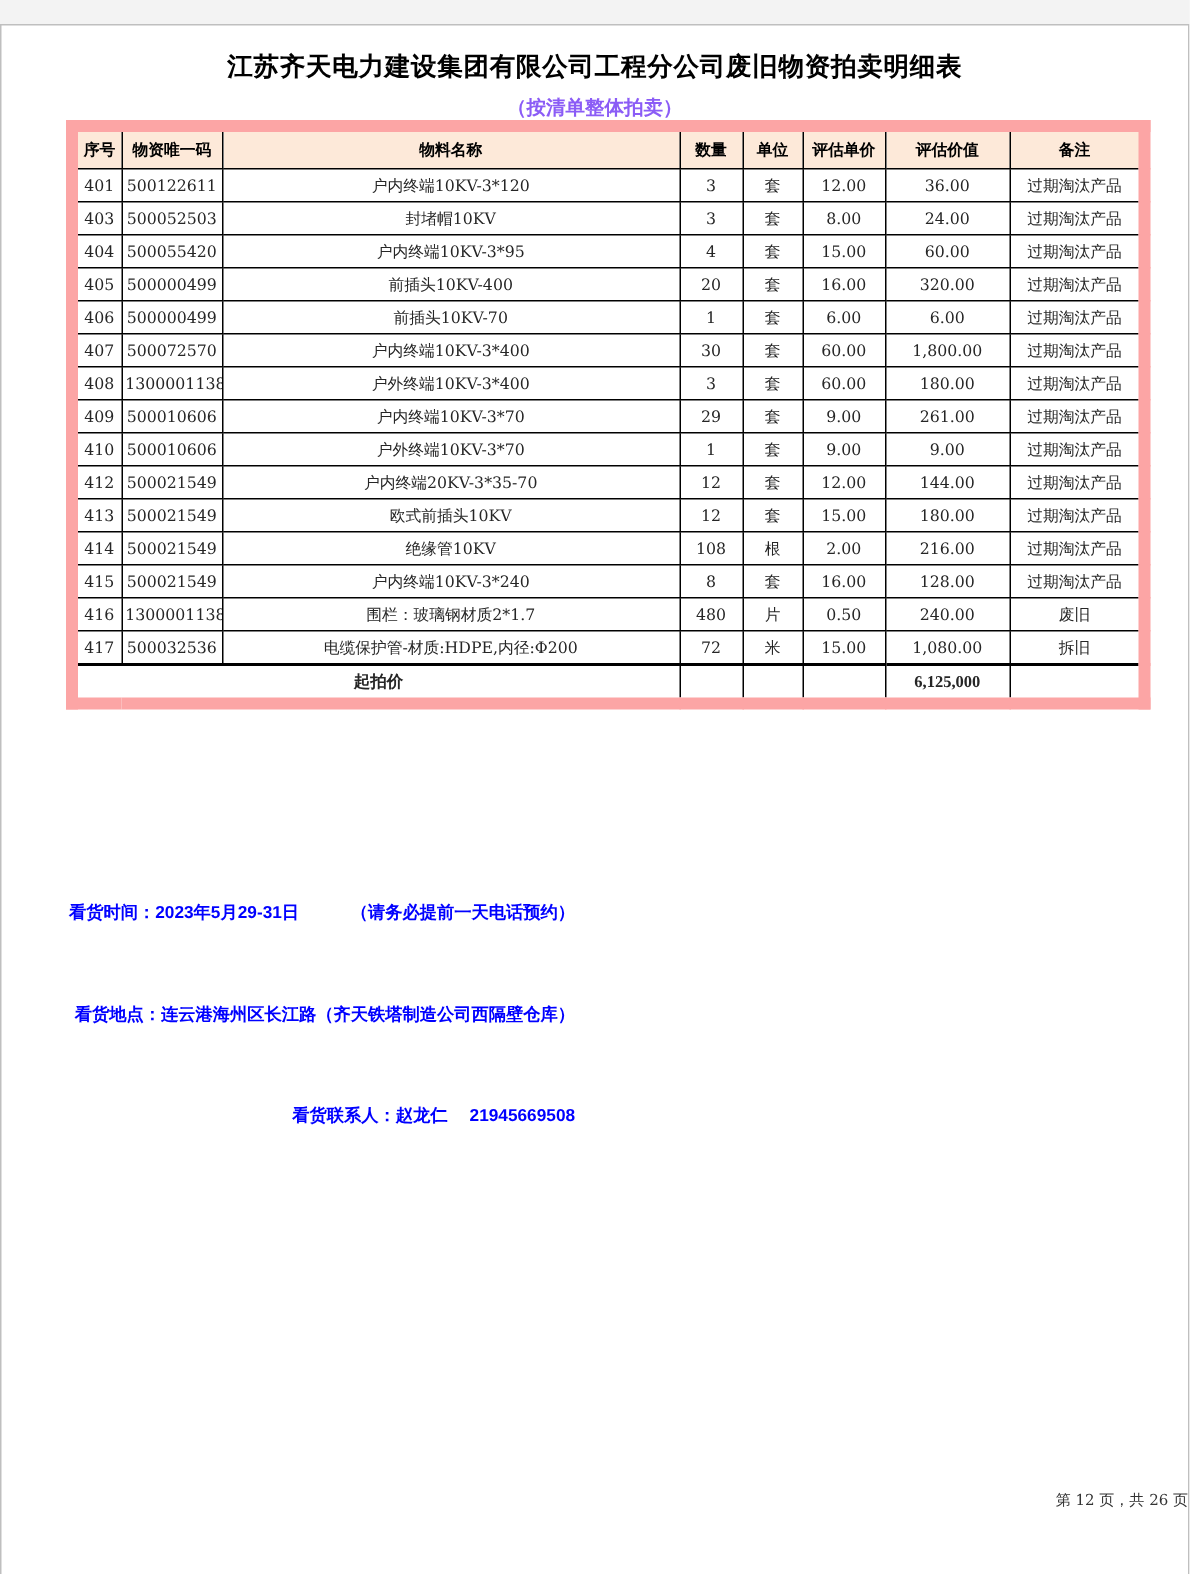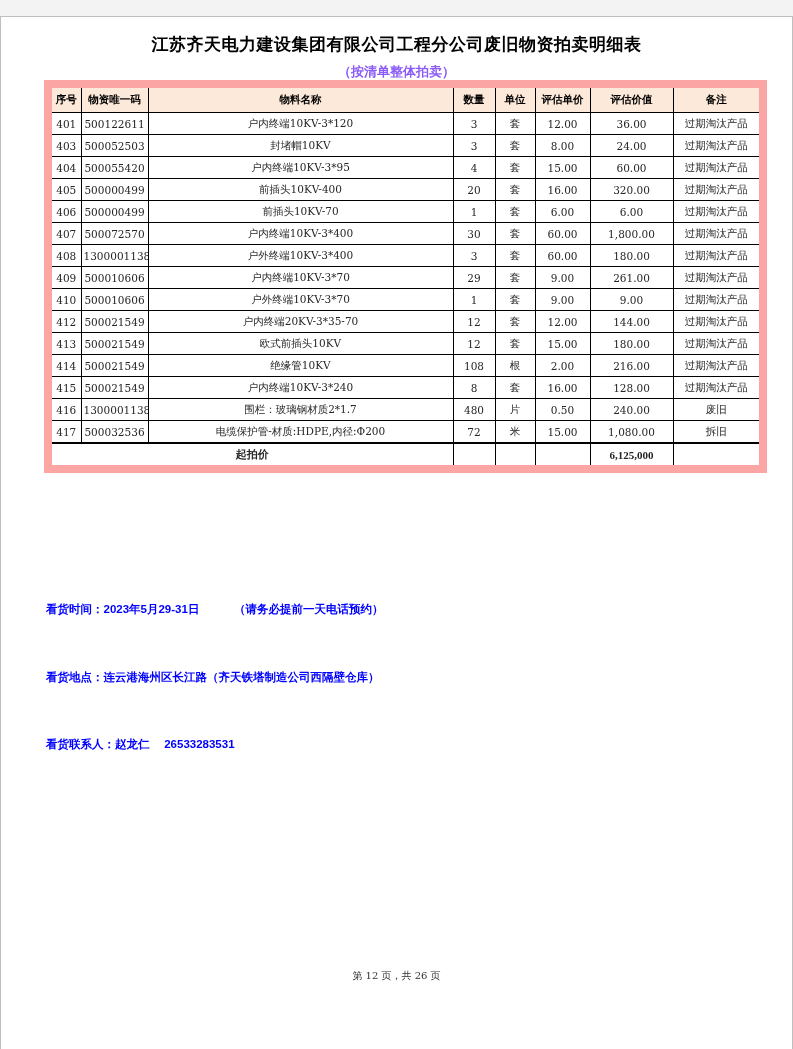--- a/index.html
+++ b/index.html
@@ -63,24 +63,25 @@
     font-size:11px;
   }
   .notes{
     position:absolute;top:536px;left:45px;
     font-family:"Liberation Sans", sans-serif;
     font-weight:bold;
     font-size:11.5px;
     color:#0000ff;
     line-height:22.5px;
     white-space:pre;
+    text-align:right;
   }
   .page-number{
-    position:absolute;top:952px;left:0;width:100%;
-    text-align:center;
+    position:absolute;top:976px;left:0;width:100%;
+    text-align:right;
     font-family:"DejaVu Serif", serif;
     font-size:10px;color:#333;
   }
 </style>
 </head>
 <body>
 
 <div class="page">
 
   <div class="title">江苏齐天电力建设集团有限公司工程分公司废旧物资拍卖明细表</div>
@@ -268,18 +269,18 @@
           <td></td>
           <td>6,125,000</td>
           <td></td>
         </tr>
       </tbody>
   </table>
 
   <div class="notes">
     <div>看货时间：2023年5月29-31日　　　（请务必提前一天电话预约）</div>
     <div>看货地点：连云港海州区长江路（齐天铁塔制造公司西隔壁仓库）</div>
-    <div>看货联系人：赵龙仁　 26533283531</div>
+    <div>看货联系人：赵龙仁　 21945669508</div>
   </div>
 
   <div class="page-number">第 12 页，共 26 页</div>
 
 </div>
 
 </body></html>

